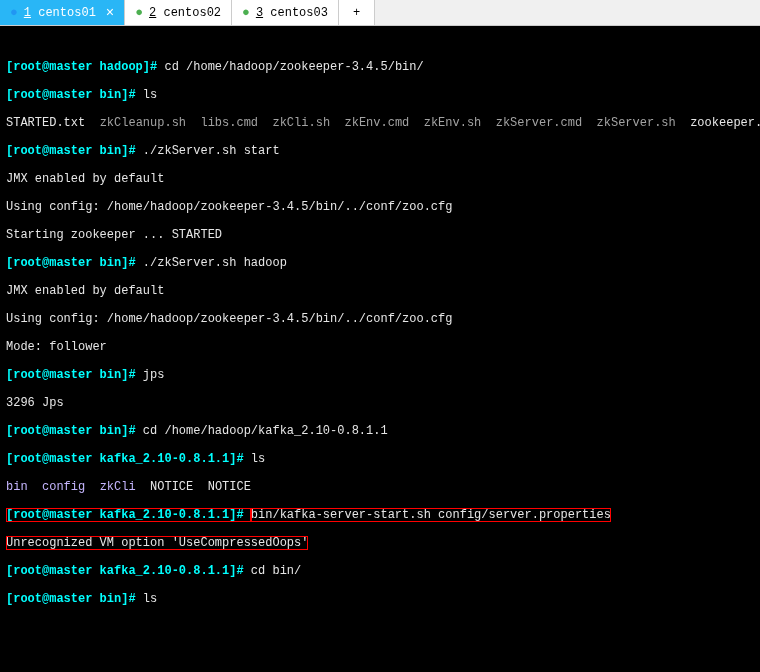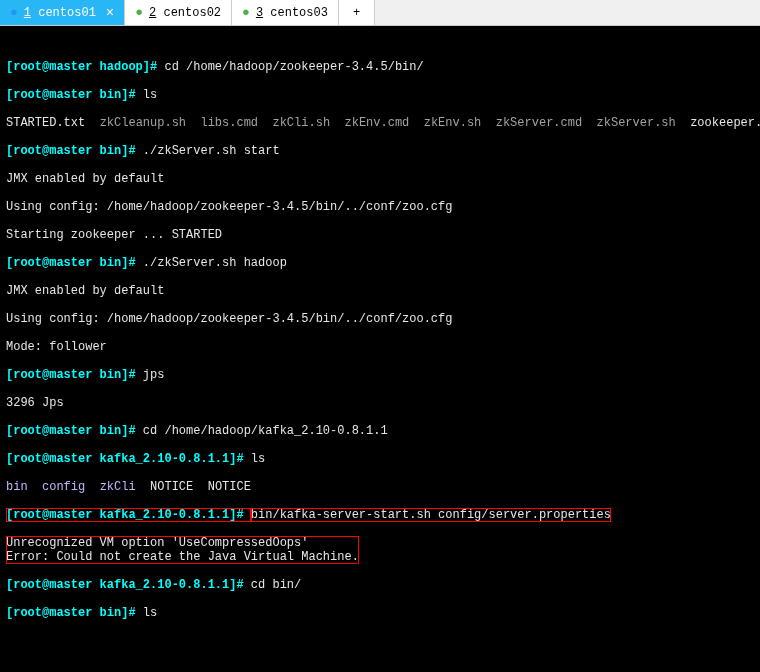--- a/index.html
+++ b/index.html
@@ -89,21 +89,21 @@
 <div class="line"><span class="cyan">[root@master bin]# </span><span class="white">./zkServer.sh hadoop</span></div>
 <div class="line white">JMX enabled by default</div>
 <div class="line white">Using config: /home/hadoop/zookeeper-3.4.5/bin/../conf/zoo.cfg</div>
 <div class="line white">Mode: follower</div>
 <div class="line"><span class="cyan">[root@master bin]# </span><span class="white">jps</span></div>
 <div class="line white">3296 Jps</div>
 <div class="line"><span class="cyan">[root@master bin]# </span><span class="white">cd /home/hadoop/kafka_2.10-0.8.1.1</span></div>
 <div class="line"><span class="cyan">[root@master kafka_2.10-0.8.1.1]# </span><span class="white">ls</span></div>
 <div class="line"><span class="cyan-nb">bin</span>  <span class="cyan-nb">config</span>  <span class="cyan-nb">zkCli</span>  <span class="white">NOTICE</span>  <span class="white">NOTICE</span></div>
 <div class="line"><span class="cyan box-red">[root@master kafka_2.10-0.8.1.1]# </span><span class="white box-red">bin/kafka-server-start.sh config/server.properties</span></div>
-<div class="box-red" style="display:block;width:fit-content"><div class="line white">Unrecognized VM option 'UseCompressedOops'</div><div class="line white">Error: Could not create the Java Virtual Machine.</div></div>
+<div class="box-red" style="display:block;width:fit-content"><div class="line white">Unrecognized VM option 'UseCompressedOops'</div></div>
 <div class="line"><span class="cyan">[root@master kafka_2.10-0.8.1.1]# </span><span class="white">cd bin/</span></div>
 <div class="line"><span class="cyan">[root@master bin]# </span><span class="white">ls</span></div>
 
 
 
 
 
 
 
 

